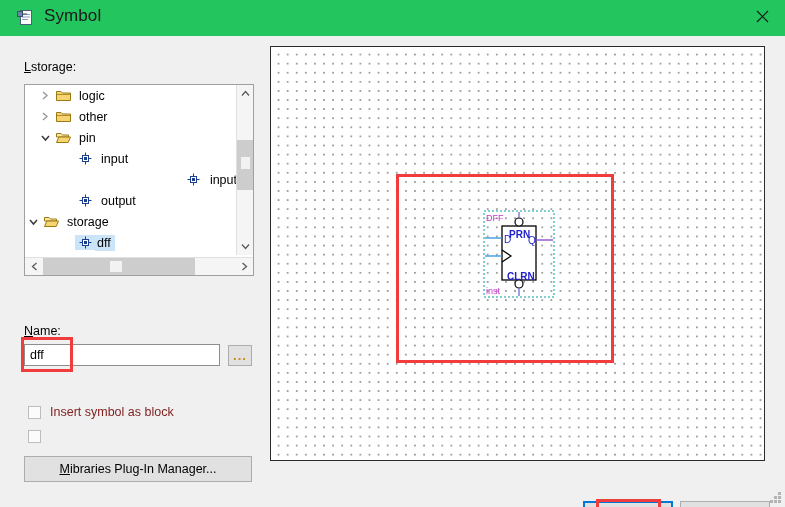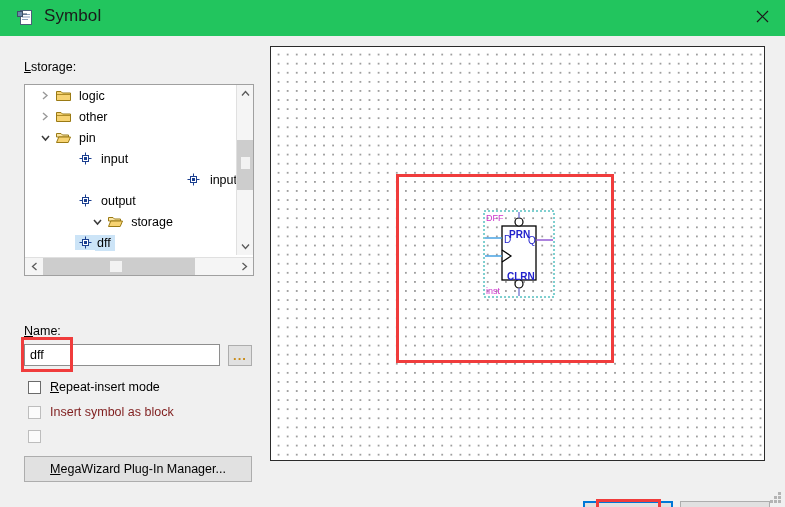--- a/index.html
+++ b/index.html
@@ -452,21 +452,21 @@
           <span class="chevron"></span>
           <span class="leaf-icon-wrap">
             <svg width="13" height="13" viewBox="0 0 13 13">
               <rect x="3.5" y="3.5" width="6" height="6" fill="#ffffff" stroke="#1b3f8f" stroke-width="1"></rect>
               <path d="M6.5 0.5 L6.5 3.5 M6.5 9.5 L6.5 12.5 M0.5 6.5 L3.5 6.5 M9.5 6.5 L12.5 6.5" stroke="#1b3f8f" stroke-width="1"></path>
               <rect x="5" y="5" width="3" height="3" fill="#1b3f8f"></rect>
             </svg>
           </span>
           <span class="tree-label">output</span>
         </div>
-        <div class="tree-row" style=" justify-content: center;">
+        <div class="tree-row" style="">
           <span class="chevron">
             <svg width="9" height="8" viewBox="0 0 9 8">
               <path d="M1 2 L4.5 6 L8 2" stroke="#3b3b3b" stroke-width="1.5" fill="none"></path>
             </svg>
           </span>
           <span class="icon-wrap">
             <svg width="15" height="13" viewBox="0 0 15 13">
               <path d="M0.5 2.5 L5 2.5 L6.5 4 L12.5 4 L12.5 6 L0.5 6 Z" fill="#fbe6a6" stroke="#9a7a14" stroke-width="1"></path>
               <path d="M0.5 11.5 L2.8 6 L14.5 6 L12.2 11.5 Z" fill="#f7d372" stroke="#9a7a14" stroke-width="1"></path>
             </svg>
@@ -520,34 +520,30 @@
 
   <div id="name-label">
     <u>N</u><span>ame:</span>
   </div>
   <input id="name-input" type="text" value="dff" style="">
   <div id="name-browse">
     <span class="dots">...</span>
   </div>
   <div id="name-annotation"></div>
 
-  <div class="cb-row" id="cb-0" style="top:344px;">
-    <span class="cb-box"></span>
-    <span class="cb-text"><u>R</u><span>epeat-insert mode</span></span>
-  </div>
   <div class="cb-row disabled" id="cb-1" style="top:369px;">
     <span class="cb-box"></span>
     <span class="cb-text">Insert symbol as block</span>
   </div>
   <div class="cb-row disabled" id="cb-2" style="top:394px;">
     <span class="cb-box"></span>
   </div>
 
   <div id="megawizard-button">
-    <span><u>M</u><span>egaWizard Plug-In Manager...</span></span>
+    <span><u>M</u><span>ibraries Plug-In Manager...</span></span>
   </div>
 
   <div id="preview-panel">
     <div id="preview-grid"></div>
 
     <div id="symbol-wrap">
       <svg width="72" height="88" viewBox="0 0 72 88">
 
         <rect x="1" y="1" width="70" height="86" fill="none" stroke="#00a0a0" stroke-width="1" stroke-dasharray="2,2"></rect>
 

